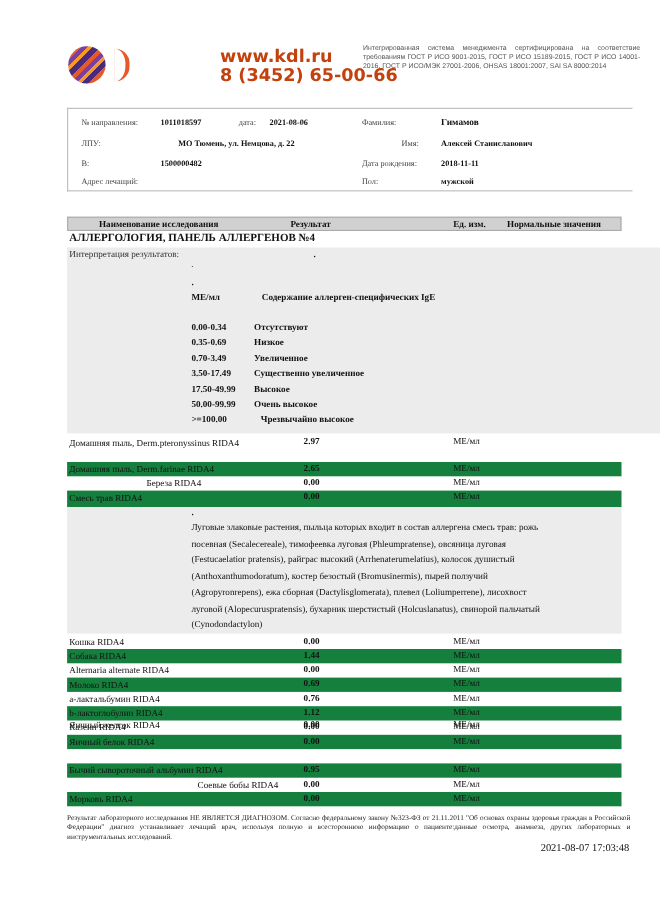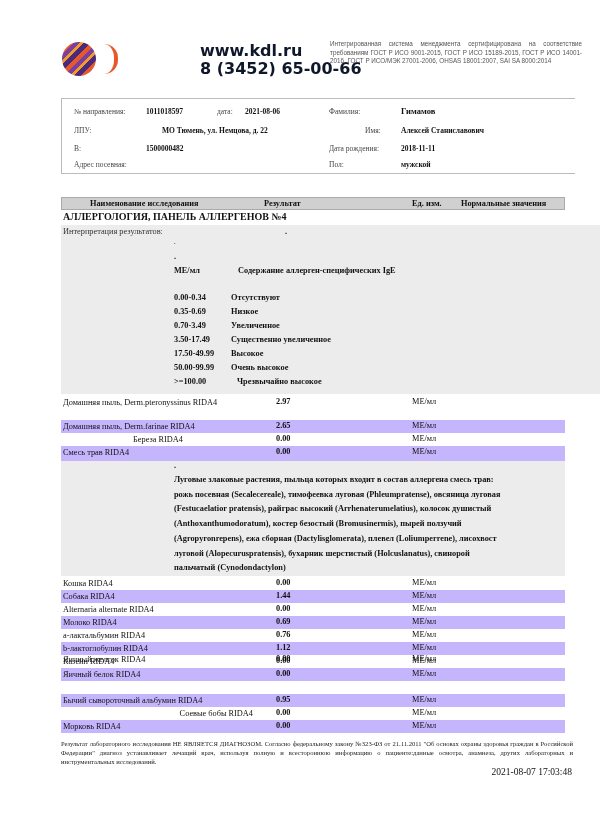--- a/index.html
+++ b/index.html
@@ -7,49 +7,49 @@
   body { font-family: "Liberation Serif", "DejaVu Serif", serif; color: #111; position: relative; }
 
   .header { position: absolute; left: 62px; top: 38px; width: 520px; height: 50px; }
   .logo { position: absolute; left: 0; top: 4px; display: flex; align-items: center; }
   .logo-ball { width: 34px; height: 34px; border-radius: 50%; position: relative; overflow: hidden;
     background: repeating-linear-gradient(135deg, #4a2a7a 0 5px, #e8592a 5px 9px, #7b3fa0 9px 13px, #f39a2b 13px 16px); }
   .logo-text { font-family: "DejaVu Sans", sans-serif; font-weight: bold; font-size: 30px; letter-spacing: -1px; margin-left: 6px; color: #111; }
   .logo-chevron { margin-left: 8px; width: 10px; height: 34px; position: relative; }
   .logo-chevron::before { content: ""; position: absolute; left: 0; top: 2px; width: 10px; height: 30px;
     border-right: 4px solid #e8592a; border-radius: 0 20px 20px 0; }
-  .contacts { position: absolute; left: 138px; top: 4px; font-family: "DejaVu Sans", sans-serif; font-weight: bold; color: #0f172a; }
+  .contacts { position: absolute; left: 138px; top: 4px; font-family: "DejaVu Sans", sans-serif; font-weight: bold; color: #c2410c; }
   .contacts .site { font-size: 16px; line-height: 18px; }
   .contacts .phone { font-size: 16px; line-height: 18px; }
   .cert { position: absolute; left: 268px; top: 2px; width: 252px; font-family: "Liberation Sans", sans-serif; font-size: 6.3px; line-height: 8.6px; color: #555; text-align: justify; }
 
   .patient-box { position: absolute; left: 61px; top: 98px; width: 514px; height: 76px; border: 1px solid #bbb; border-right: none; }
   .pf { position: absolute; font-size: 7.5px; white-space: nowrap; }
   .pf.lbl { color: #444; }
   .pf.val { font-weight: bold; color: #111; }
   .pf.val.big { font-size: 8.5px; }
 
   .tbl-head { position: absolute; left: 61px; top: 197px; width: 504px; height: 13px; background: #d0d0d0; border: 1px solid #aaa; font-weight: bold; font-size: 8.3px; }
   .tbl-head span { position: absolute; top: 1px; white-space: nowrap; }
   .section-title { position: absolute; left: 63px; top: 211px; font-weight: bold; font-size: 10px; white-space: nowrap; }
 
   .row { position: absolute; left: 61px; width: 504px; font-size: 8.3px; }
-  .row.shade { background: #c4b5fd; }
+  .row.shade { background: #15803d; }
   .row .name { position: absolute; left: 2px; top: 1px; width: 190px; line-height: 11.3px; }
   .row .result { position: absolute; left: 215px; top: 1px; font-weight: bold; }
   .row .unit { position: absolute; left: 351px; top: 1px; }
 
   .interp { position: absolute; left: 61px; top: 225px; width: 552px; height: 169px; background: #ececec; font-size: 8.3px; }
   .interp .lbl { position: absolute; left: 2px; top: 2px; color: #333; }
   .interp .dot { position: absolute; font-weight: bold; }
   .interp .b { position: absolute; font-weight: bold; white-space: nowrap; }
 
   .grass-note { position: absolute; left: 61px; top: 461px; width: 504px; height: 115px; background: #ececec; font-size: 8.3px; }
   .grass-note .dot { position: absolute; left: 113px; top: 0; font-weight: bold; }
-  .grass-note .txt { position: absolute; left: 113px; top: 12px; width: 330px; font-weight: bold; line-height: 14.7px; }
+  .grass-note .txt { position: absolute; left: 113px; top: 12px; width: 330px; font-weight: normal; line-height: 14.7px; }
 
   .disclaimer { position: absolute; left: 61px; top: 739px; width: 512px; font-size: 6.6px; line-height: 9px; color: #222; text-align: justify; }
   .timestamp { position: absolute; right: 28px; top: 767px; font-size: 9.5px; color: #111; }
 </style>
 </head>
 <body>
 
 <div class="header">
   <div class="logo">
     <div class="logo-ball"></div>
@@ -67,21 +67,21 @@
   <span class="pf val" style="left:84px;top:8px;">1011018597</span>
   <span class="pf lbl" style="left:155px;top:8px;">дата:</span>
   <span class="pf val" style="left:183px;top:8px;">2021-08-06</span>
 
   <span class="pf lbl" style="left:12px;top:27px;">ЛПУ:</span>
   <span class="pf val" style="left:84px;top:27px;padding-left:16px;">МО Тюмень, ул. Немцова, д. 22</span>
 
   <span class="pf lbl" style="left:12px;top:45px;">В:</span>
   <span class="pf val" style="left:84px;top:45px;">1500000482</span>
 
-  <span class="pf lbl" style="left:12px;top:61px;">Адрес посевная:</span>
+  <span class="pf lbl" style="left:12px;top:61px;">Адрес лечащий:</span>
   <span class="pf val" style="left:84px;top:61px;"></span>
 
   <span class="pf lbl" style="left:267px;top:8px;">Фамилия:</span>
   <span class="pf val big" style="left:339px;top:7px;">Гимамов</span>
 
   <span class="pf lbl" style="left:267px;top:27px;padding-left:36px;">Имя:</span>
   <span class="pf val" style="left:339px;top:27px;">Алексей Станиславович</span>
 
   <span class="pf lbl" style="left:267px;top:45px;">Дата рождения:</span>
   <span class="pf val" style="left:339px;top:45px;">2018-11-11</span>

